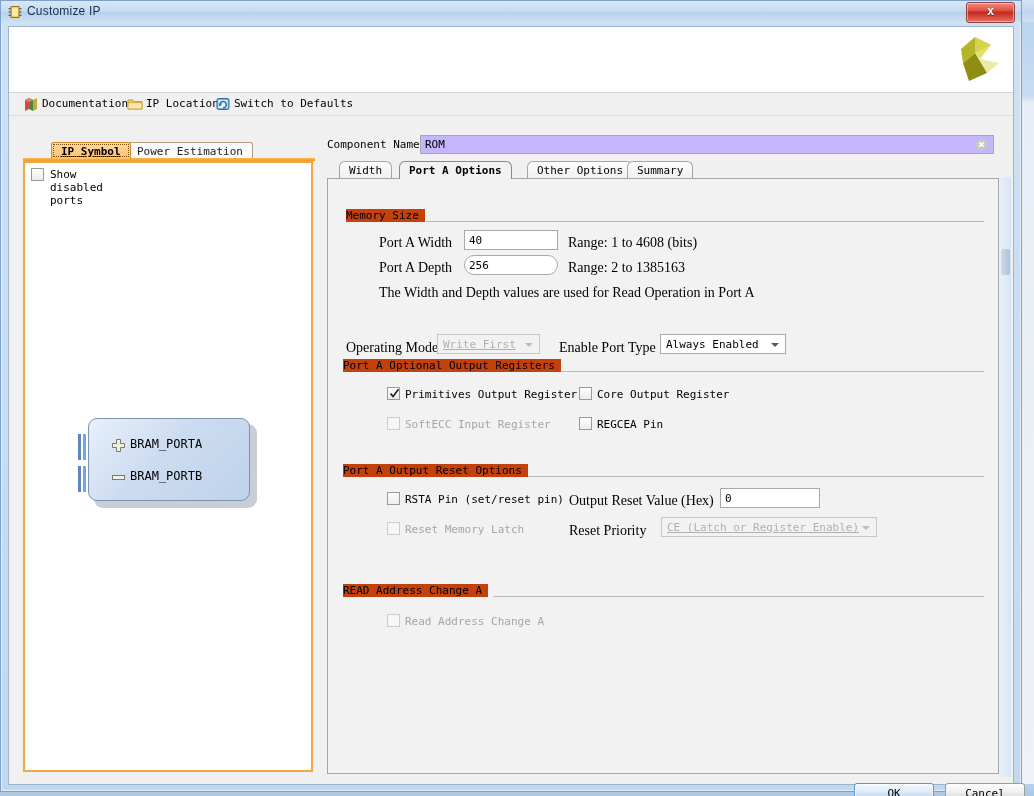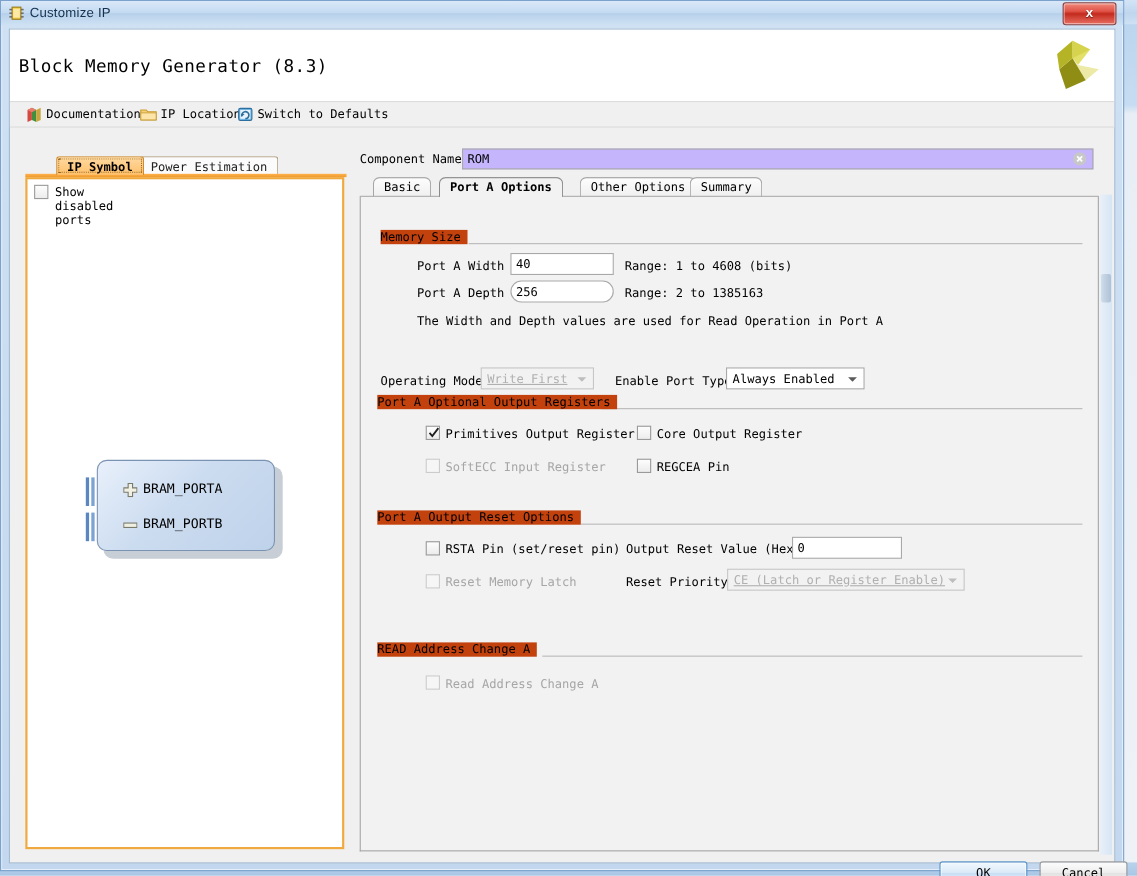--- a/index.html
+++ b/index.html
@@ -54,21 +54,21 @@
 
   
   #left-panel{position:absolute;left:14px;top:115px;width:292px;height:632px;}
   #sym-tabs{position:relative;height:17px;}
   .sym-tab{position:absolute;top:0;height:17px;line-height:17px;font-size:11px;
     padding:0 9px;cursor:pointer;box-sizing:border-box;
     border:1px solid #b3a081;border-bottom:none;
     border-radius:3px 3px 0 0;background:#fbfbfb;color:#222;}
   .sym-tab.active{background:linear-gradient(180deg,#ffd9a0 0%,#ffc06a 100%);
     font-weight:bold;border-color:#d08c2c;color:#000;
-    outline:1px dotted #7a4d08;outline-offset:-3px;}
+    outline:1px dotted #7a4d08;outline-offset:-3px;text-decoration:underline;}
   #sym-tabs-underline{position:absolute;left:0;top:16px;width:292px;height:3px;
     background:linear-gradient(180deg,#ffb24d 0%,#f09a2e 100%);}
   #sym-canvas{position:absolute;left:0;top:19px;width:290px;height:611px;
     background:#ffffff;border:2px solid #efa93f;box-sizing:border-box;}
   #show-disabled-row{position:absolute;left:6px;top:5px;height:14px;}
   #sdp-label{position:absolute;left:19px;top:0px;font-size:11px;}
 
   
   #bram{position:absolute;left:63px;top:255px;width:175px;height:90px;}
   #bram-shadow{position:absolute;left:6px;top:6px;width:163px;height:84px;
@@ -103,21 +103,21 @@
 
   #tab-content{position:absolute;left:0;top:44px;width:672px;height:595px;
     background:#f2f2f2;border:1px solid #a6a6a6;border-top:none;box-sizing:border-box;}
 
   
   .grp{position:absolute;}
   .grp-title{position:absolute;left:0;top:0;font-size:11px;white-space:nowrap;background:#c2410c;
     padding-right:6px;z-index:2;}
   .grp-line{position:absolute;left:0;top:12px;height:1px;background:#b9b9b9;}
 
-  .fld-label{position:absolute;font-size:11px;white-space:nowrap;}
+  .fld-label{position:absolute;font-size:14px;white-space:nowrap;font-family:Liberation Serif, serif;}
   .txtbox{position:absolute;height:20px;box-sizing:border-box;border:1px solid #a9a9a9;
     background:#fff;font-family:"DejaVu Sans Mono","Liberation Mono",monospace;
     font-size:11px;padding:0 4px;color:#000;outline:none;}
   .combo{position:absolute;height:20px;box-sizing:border-box;border:1px solid #a9a9a9;
     background:#fff;cursor:pointer;}
   .combo .val{position:absolute;left:5px;top:3px;font-size:11px;white-space:nowrap;}
   .combo .arw{position:absolute;right:6px;top:8px;width:0;height:0;
     border-left:4px solid transparent;border-right:4px solid transparent;border-top:4px solid #5a5a5a;}
   .combo.disabled{background:#f2f2f2;border-color:#c6c6c6;}
   .combo.disabled .val{color:#b0b0b0;text-decoration:underline;}
@@ -179,21 +179,20 @@
     </span>
     <span id="dlg-title">Customize IP</span>
     <div id="close-btn">
       <span class="x">x</span>
     </div>
   </div>
 
   <div id="dlg-body">
 
     <div id="header-area">
-      <div id="prod-title">Block Memory Generator  (8.3)</div>
       <div id="xilinx-logo">
         <svg width="56" height="54" viewBox="0 0 56 54">
           <polygon points="28,4 44,12 33,26 28,20" fill="#e3e06a"></polygon>
           <polygon points="28,20 33,26 52,30 40,40" fill="#eceaa6"></polygon>
           <polygon points="28,20 40,40 22,48 16,30" fill="#8f8d14"></polygon>
           <polygon points="28,4 28,20 16,30 14,16" fill="#b5b326"></polygon>
           <polygon points="28,4 44,12 28,20" fill="#d6d34e"></polygon>
         </svg>
       </div>
     </div>
@@ -288,21 +287,21 @@
         <span id="cname-clear">
           <svg width="13" height="13" viewBox="0 0 13 13">
             <circle cx="6.5" cy="6.5" r="6" fill="#c7c7c7"></circle>
             <path d="M4.2 4.2 L8.8 8.8 M8.8 4.2 L4.2 8.8" stroke="#fff" stroke-width="1.6"></path>
           </svg>
         </span>
       </div>
 
       <div id="main-tabs">
         <div class="mtab" style="left:0px">
-          <span>Basic</span>
+          <span>Width</span>
         </div>
         <div class="mtab active" style="left:60px">
           <span>Port A Options</span>
         </div>
         <div class="mtab" style="left:188px">
           <span>Other Options</span>
         </div>
         <div class="mtab" style="left:288px">
           <span>Summary</span>
         </div>

